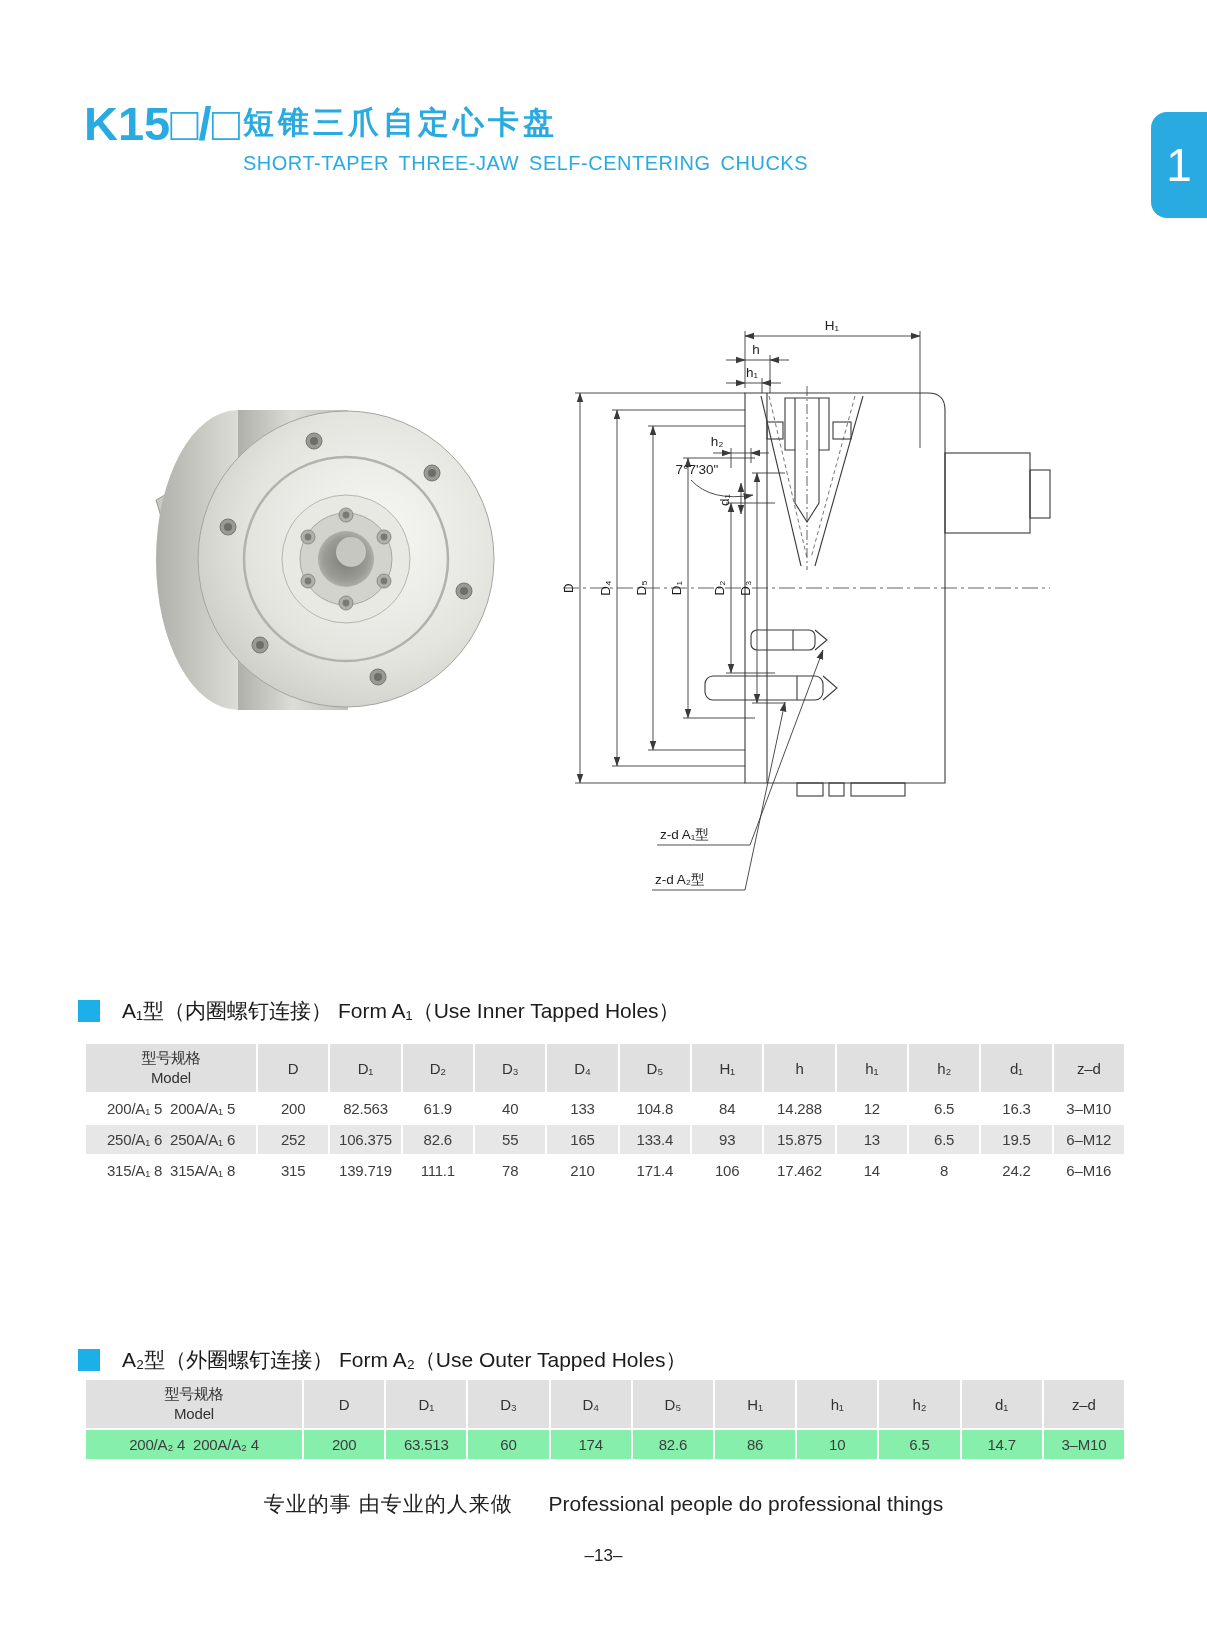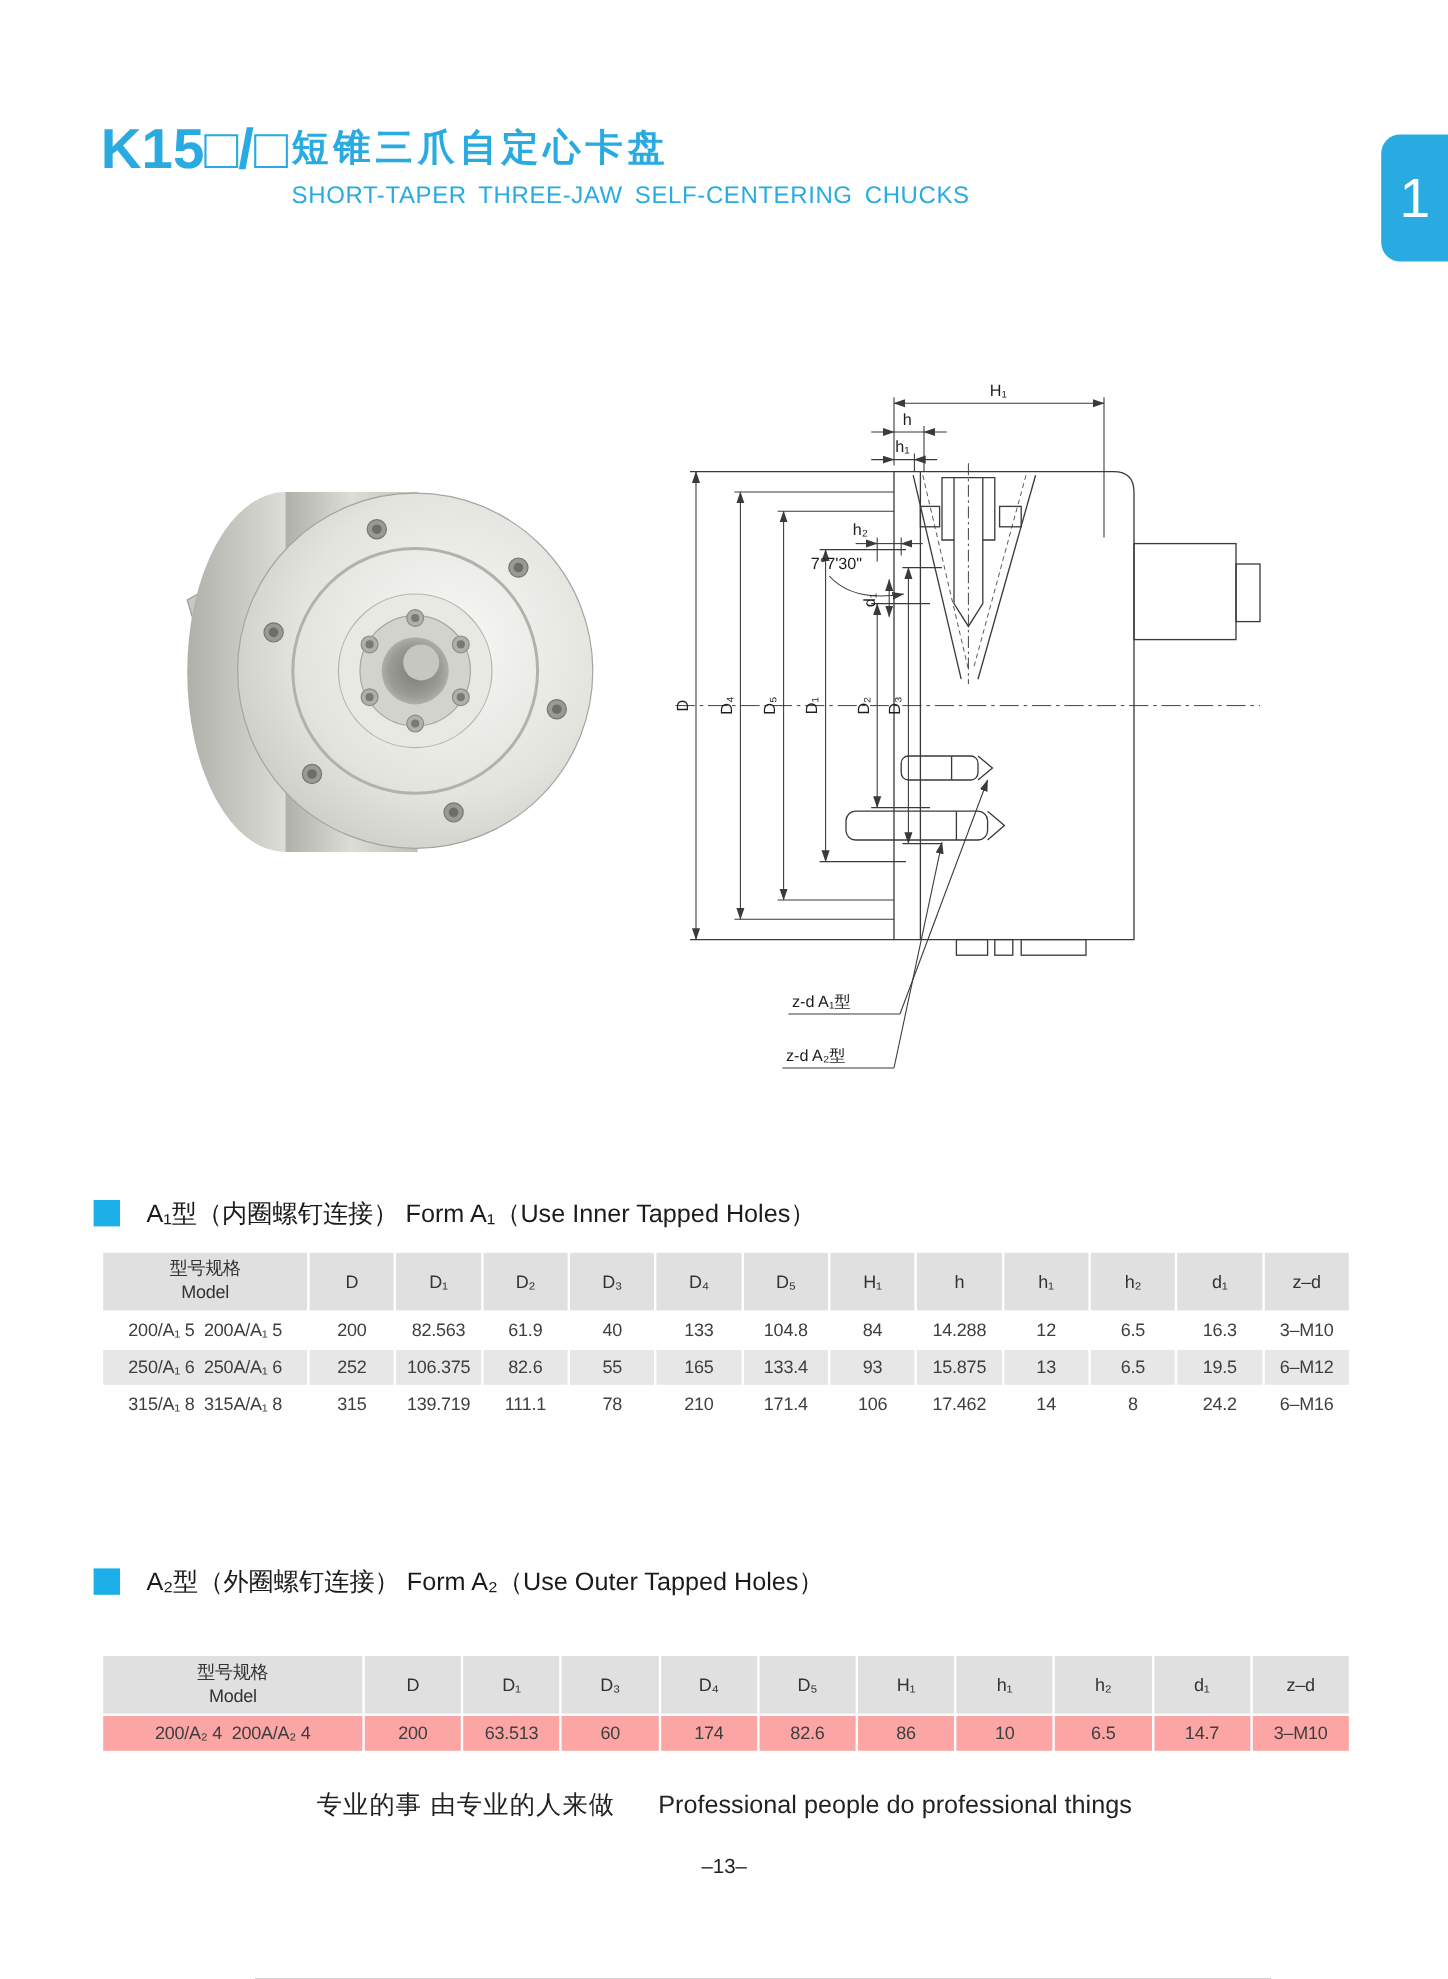--- a/index.html
+++ b/index.html
@@ -19,21 +19,21 @@
     position:absolute;right:0;top:112px;width:56px;height:106px;background:#29abe2;
     border-radius:16px 0 0 16px;color:#ffffff;font-size:46px;
     display:flex;align-items:center;justify-content:center;
   }
   
   .sec{position:absolute;left:78px;display:flex;align-items:center;}
   .bullet{width:22px;height:22px;background:#1db0e8;display:inline-block;flex:0 0 auto;}
   .sec-label{margin-left:22px;font-size:21px;color:#1b1b1b;white-space:pre;}
   .sec-a{top:237px;}
   .sec-a1{top:997px;}
-  .sec-a2{top:1304px;text-align:right;}
+  .sec-a2{top:1346px;text-align:right;}
   
   .photo{position:absolute;left:146px;top:392px;width:350px;height:334px;}
   .drawing{position:absolute;left:545px;top:298px;width:515px;height:600px;}
   .drawing text{font-family:"Liberation Sans","DejaVu Sans",sans-serif;}
   
   .spec-table{
     position:absolute;left:84px;table-layout:fixed;width:1042px;
     border-collapse:separate;border-spacing:2px 2px;
     font-size:15px;color:#3e3e3e;letter-spacing:-0.2px;
   }
@@ -42,21 +42,21 @@
   .spec-table th{
     background:#e0e0e0;font-weight:normal;height:44px;padding:2px 2px;
     font-size:15px;color:#333;vertical-align:middle;text-align:center;
   }
   .spec-table td{
     height:25px;padding:2px 2px;text-align:center;vertical-align:middle;background:#ffffff;
   }
   .t1 .model-th{width:166px;}
   .t2 .model-th{width:212px;}
   .t1 tbody tr:nth-child(even) td{background:#e7e7e7;}
-  .t2 tbody td{background:#fca5a5;}
+  .t2 tbody td{background:#86efac;}
   .spec-table td:first-child{white-space:pre;}
   .model-th div{line-height:20px;}
   
   .slogan{position:absolute;left:0;top:1490px;width:100%;text-align:center;font-size:21px;color:#222;}
   .slogan .zh{margin-right:30px;letter-spacing:1px;}
   .page-num{position:absolute;left:0;top:1546px;width:100%;text-align:center;font-size:17px;color:#222;}
 </style>
 </head>
 <body>
 

